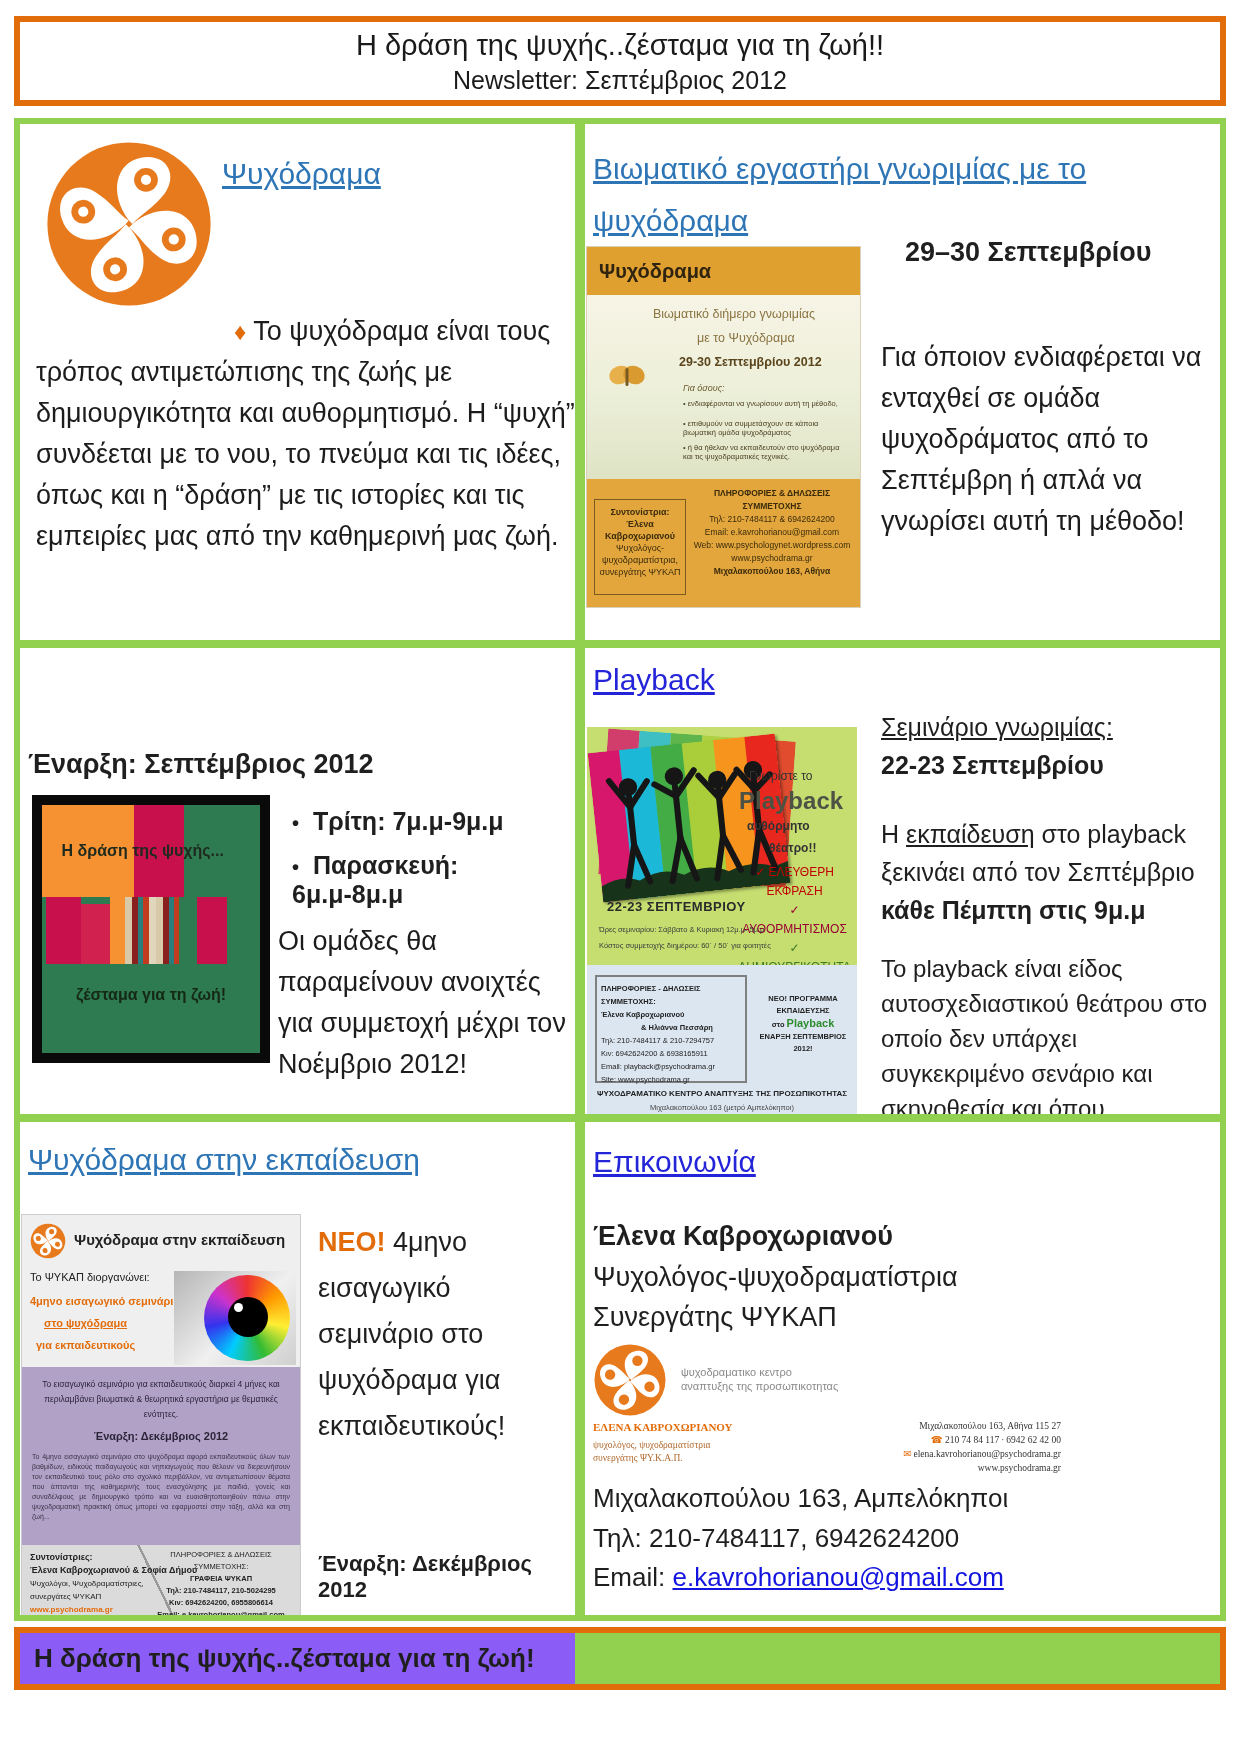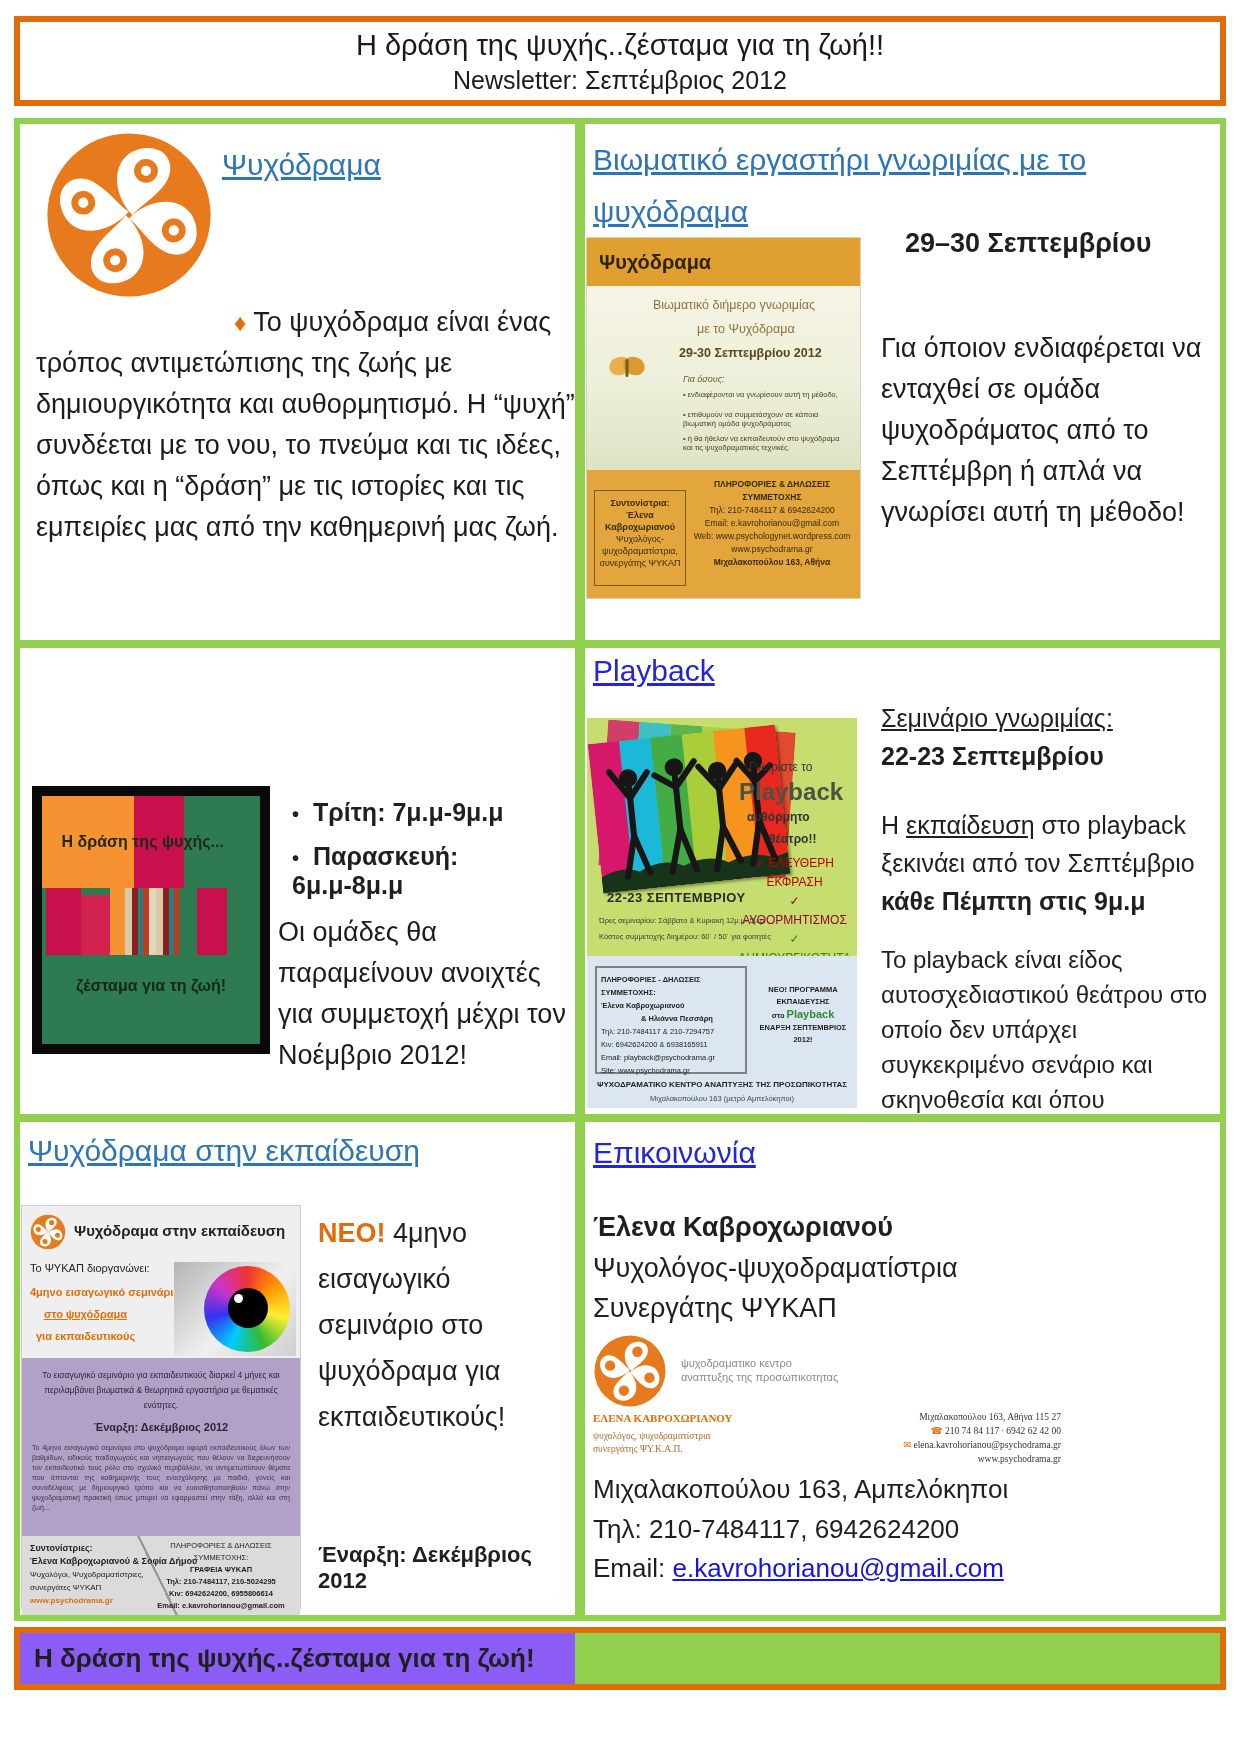--- a/index.html
+++ b/index.html
@@ -1,17 +1,17 @@
 <!DOCTYPE html>
 <html><head>
 <meta charset="utf-8">
 <style>
   html,body{margin:0;padding:0;}
   body{width:1240px;height:1754px;background:#fff;font-family:"Liberation Sans",sans-serif;color:#1f1f1f;position:relative;overflow:hidden;}
-  .abs{position:absolute;}
+  .abs{position:absolute;margin-top:9px;}
 
   
   .frame{position:absolute;left:14px;top:16px;width:1212px;}
   .header-box{border:6px solid #E36C0A;background:#fff;text-align:center;padding:4px 0;}
   .header-title{font-size:29px;line-height:38px;color:#1a1a1a;}
   .header-sub{font-size:25px;line-height:32px;color:#1a1a1a;}
 
   
   .grid{margin-top:12px;background:#92D050;padding:6px;box-sizing:border-box;display:grid;
         grid-template-columns:555px 635px;grid-template-rows:516px 466px 493px;column-gap:10px;row-gap:8px;}
@@ -181,21 +181,21 @@
               </g>
             <g transform="rotate(264 50 50)">
                 <path d="M50 48 C38 32 42 14 57 11 C72 8 79 21 71 32 C64 41 57 44 52 50 Z"></path>
                 <circle cx="60" cy="24" r="7" fill="#E87A1E"></circle>
                 <circle cx="60" cy="24" r="3" fill="#fff"></circle>
               </g>
           </g>
         </svg>
       </div>
       <a class="abs h-steel" id="headA" href="#">Ψυχόδραμα</a>
-      <div class="abs body-txt" id="paraA"><span class="diamond">♦</span><span> Το ψυχόδραμα είναι ένας τρόπος αντιμετώπισης της ζωής με δημιουργικότητα και αυθορμητισμό. Η “ψυχή” συνδέεται με το νου, το πνεύμα και τις ιδέες, όπως και η “δράση” με τις ιστορίες και τις εμπειρίες μας από την καθημερινή μας ζωή.</span></div>
+      <div class="abs body-txt" id="paraA"><span class="diamond">♦</span><span> Το ψυχόδραμα είναι τους τρόπος αντιμετώπισης της ζωής με δημιουργικότητα και αυθορμητισμό. Η “ψυχή” συνδέεται με το νου, το πνεύμα και τις ιδέες, όπως και η “δράση” με τις ιστορίες και τις εμπειρίες μας από την καθημερινή μας ζωή.</span></div>
     </div>
 
     <div class="cell">
       <a class="abs h-steel" id="headB" href="#">Βιωματικό εργαστήρι γνωριμίας με το ψυχόδραμα</a>
       <div class="abs" id="wposter">
         <div class="wp-top">Ψυχόδραμα</div>
         <div class="wp-mid">
           <div class="wp-l1">Βιωματικό διήμερο γνωριμίας</div>
           <div class="wp-l2">με το Ψυχόδραμα</div>
           <div class="wp-l3">29-30 Σεπτεμβρίου 2012</div>
@@ -227,20 +227,21 @@
             <span>ψυχοδραματίστρια,</span><br>
             <span>συνεργάτης ΨΥΚΑΠ</span>
           </div>
         </div>
       </div>
       <div class="abs" id="wdate">29–30 Σεπτεμβρίου</div>
       <div class="abs body-txt" id="wpara">Για όποιον ενδιαφέρεται να ενταχθεί σε ομάδα ψυχοδράματος από το Σεπτέμβρη ή απλά να γνωρίσει αυτή τη μέθοδο!</div>
     </div>
 
     <div class="cell">
+      <div class="abs" id="startC">Έναρξη: Σεπτέμβριος 2012</div>
       <div class="abs" id="gposter">
         <div class="gp-in">
           <div class="gp-orange"></div>
           <div class="gp-c1"></div>
           <div class="gp-title">Η δράση της ψυχής...</div>
           <div class="gp-c2"></div>
           <div class="gp-c2b"></div>
           <div class="gp-os"></div>
           <div class="gp-col"></div>
           <div class="gp-c3"></div>

